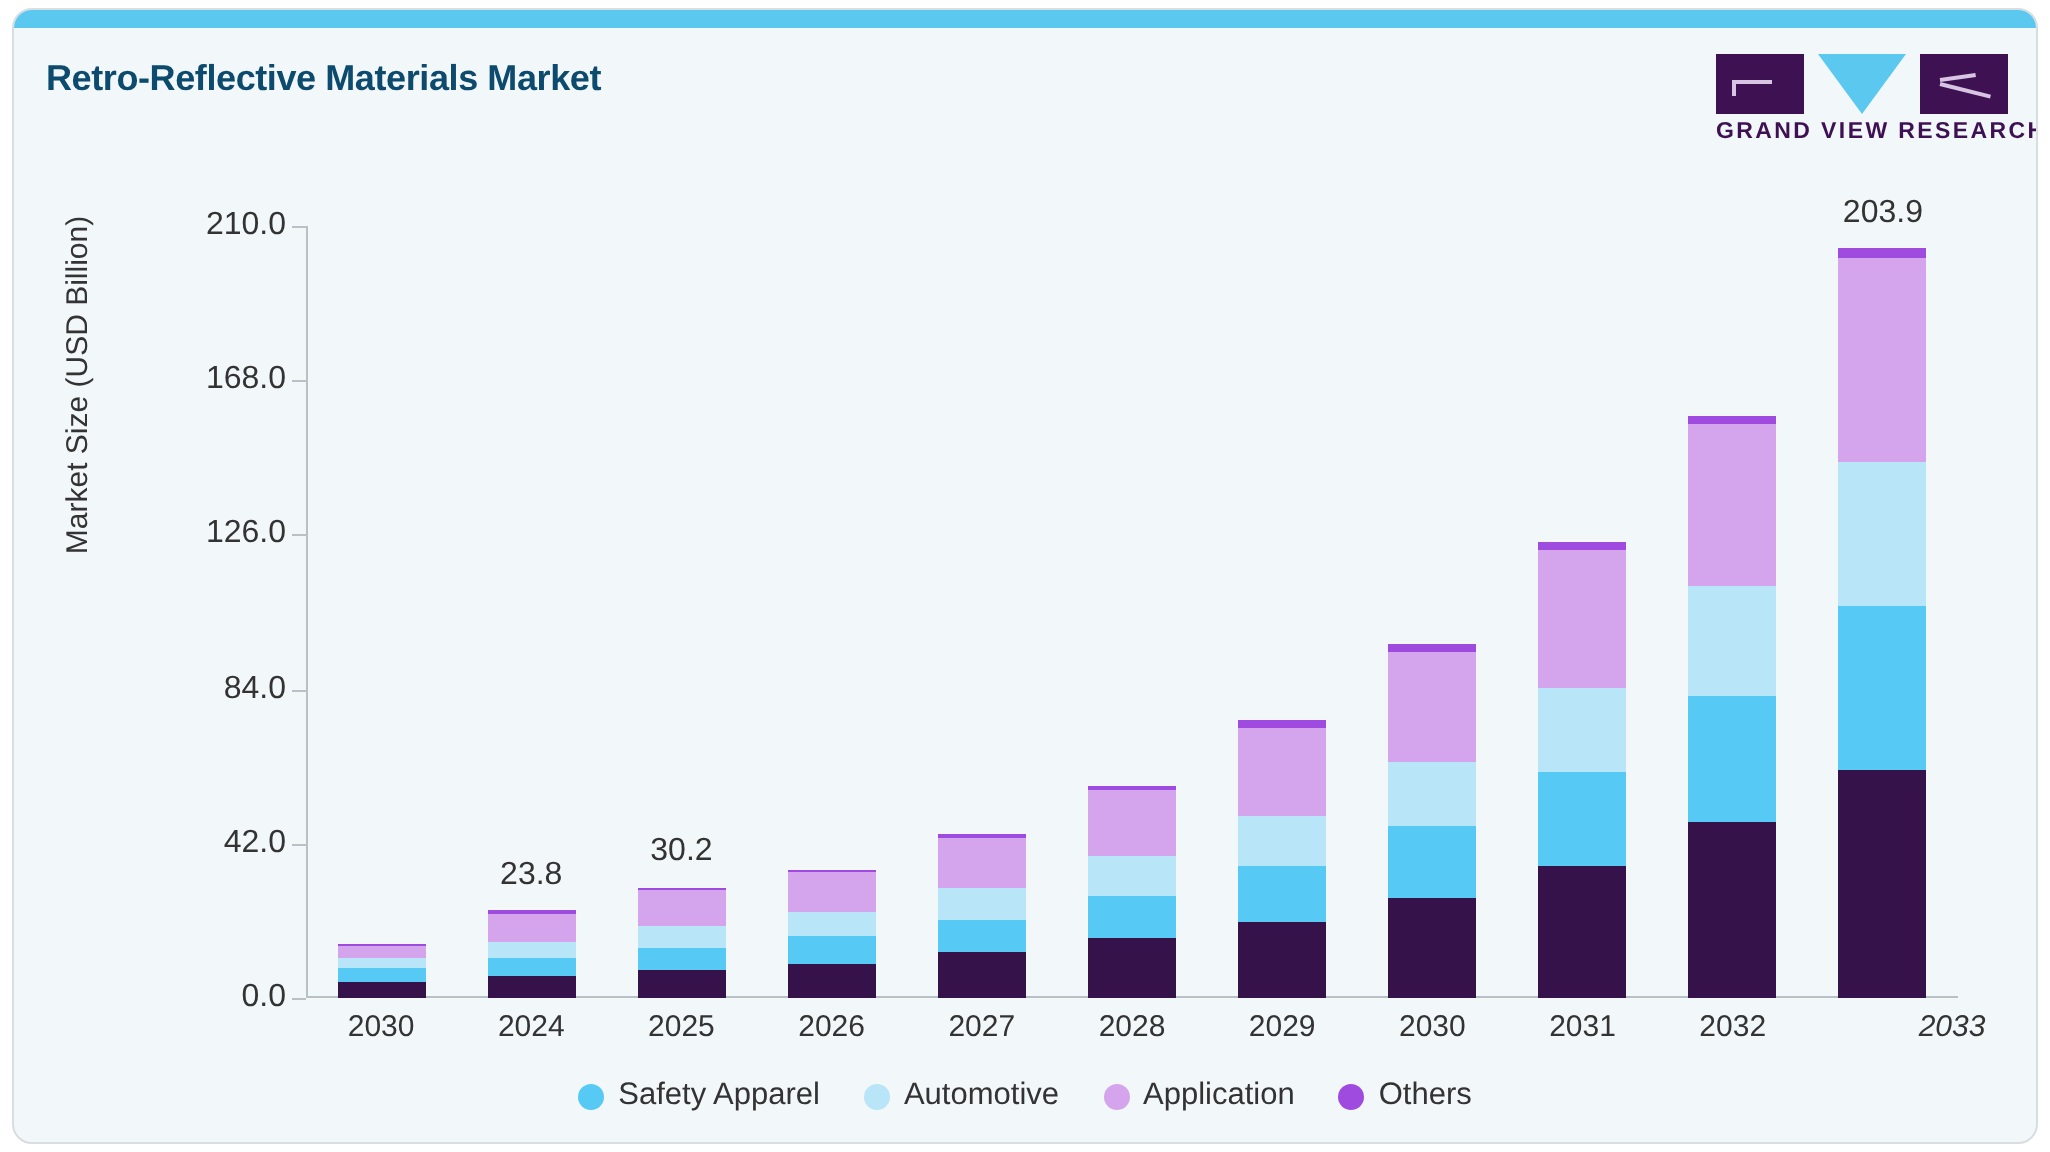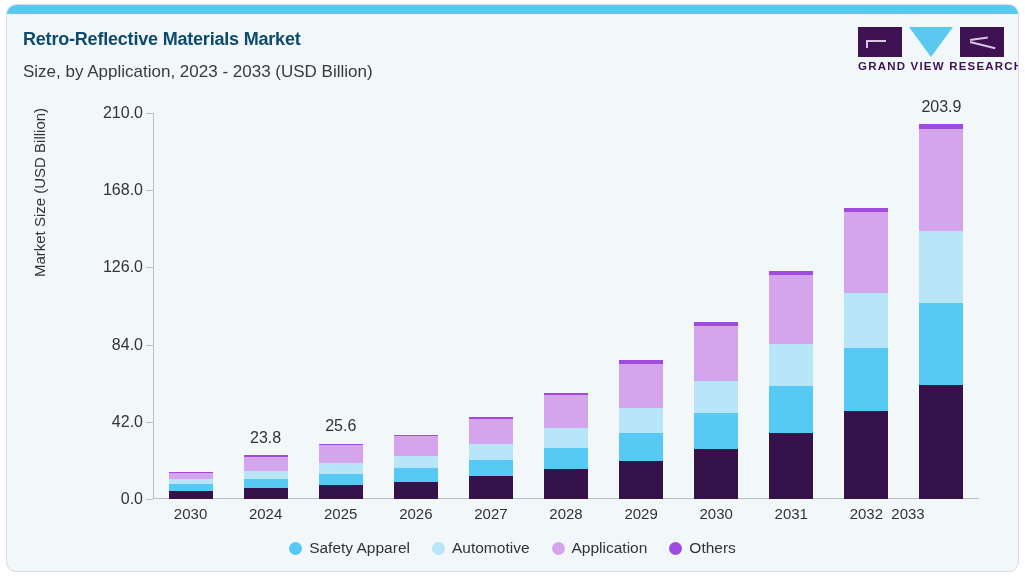--- a/index.html
+++ b/index.html
@@ -92,21 +92,20 @@
   .legend-label{font-size:15.5px;color:#333;white-space:nowrap;}
 </style>
 </head>
 <body>
 
 <div id="card">
 
   <div id="topbar"></div>
 
   <div id="title">Retro-Reflective Materials Market</div>
-  <div id="subtitle">Size, by Application, 2023 - 2033 (USD Billion)</div>
 
   <div id="logo">
     <div class="logo-rect" id="logo-rect-left"></div>
     <div class="logo-mark" id="logo-mark-a"></div>
     <div class="logo-mark" id="logo-mark-b"></div>
     <div id="logo-tri"></div>
     <div class="logo-rect" id="logo-rect-right"></div>
     <div class="logo-mark" id="logo-mark-c"></div>
     <div class="logo-mark" id="logo-mark-d"></div>
     <div id="logo-text">GRAND VIEW RESEARCH</div>
@@ -148,21 +147,21 @@
       </div>
       <div class="bar-label" style="left: 72.6364px; top: 316.253px;">23.8</div>
       <div class="xtick-label" style="left: 72.6364px;">2024</div>
       <div class="bar" style="left: 165.727px;">
         <div class="seg" style="height: 1.65429px; background: rgb(160, 75, 224);"></div>
         <div class="seg" style="height: 18.1971px; background: rgb(212, 165, 236);"></div>
         <div class="seg" style="height: 10.4771px; background: rgb(184, 229, 247);"></div>
         <div class="seg" style="height: 11.3962px; background: rgb(87, 201, 245);"></div>
         <div class="seg" style="height: 13.7857px; background: rgb(54, 18, 74);"></div>
       </div>
-      <div class="bar-label" style="left: 147.727px; top: 304.49px;">25.6</div>
+      <div class="bar-label" style="left: 147.727px; top: 304.49px;">30.2</div>
       <div class="xtick-label" style="left: 147.727px;">2025</div>
       <div class="bar" style="left: 240.818px;">
         <div class="seg" style="height: 1.8381px; background: rgb(160, 75, 224);"></div>
         <div class="seg" style="height: 19.4838px; background: rgb(212, 165, 236);"></div>
         <div class="seg" style="height: 12.1314px; background: rgb(184, 229, 247);"></div>
         <div class="seg" style="height: 13.6019px; background: rgb(87, 201, 245);"></div>
         <div class="seg" style="height: 17.4619px; background: rgb(54, 18, 74);"></div>
       </div>
       <div class="xtick-label" style="left: 222.818px;">2026</div>
       <div class="bar" style="left: 315.909px;">
@@ -214,21 +213,21 @@
       </div>
       <div class="xtick-label" style="left: 673.364px;">2032</div>
       <div class="bar" style="left: 766.455px;">
         <div class="seg" style="height: 4.59524px; background: rgb(160, 75, 224);"></div>
         <div class="seg" style="height: 102.382px; background: rgb(212, 165, 236);"></div>
         <div class="seg" style="height: 72.2371px; background: rgb(184, 229, 247);"></div>
         <div class="seg" style="height: 81.2438px; background: rgb(87, 201, 245);"></div>
         <div class="seg" style="height: 114.33px; background: rgb(54, 18, 74);"></div>
       </div>
       <div class="bar-label" style="left: 748.455px; top: -14.7876px;">203.9</div>
-      <div class="xtick-label" style="left: 715px;">2033</div>
+      <div class="xtick-label" style="left: 783px; font-style: italic;">2033</div>
     </div>
 
   <div id="legend">
       <div class="legend-item">
         <span class="legend-dot" style="background: rgb(87, 201, 245);"></span>
         <span class="legend-label">Safety Apparel</span>
       </div>
       <div class="legend-item">
         <span class="legend-dot" style="background: rgb(184, 229, 247);"></span>
         <span class="legend-label">Automotive</span>

